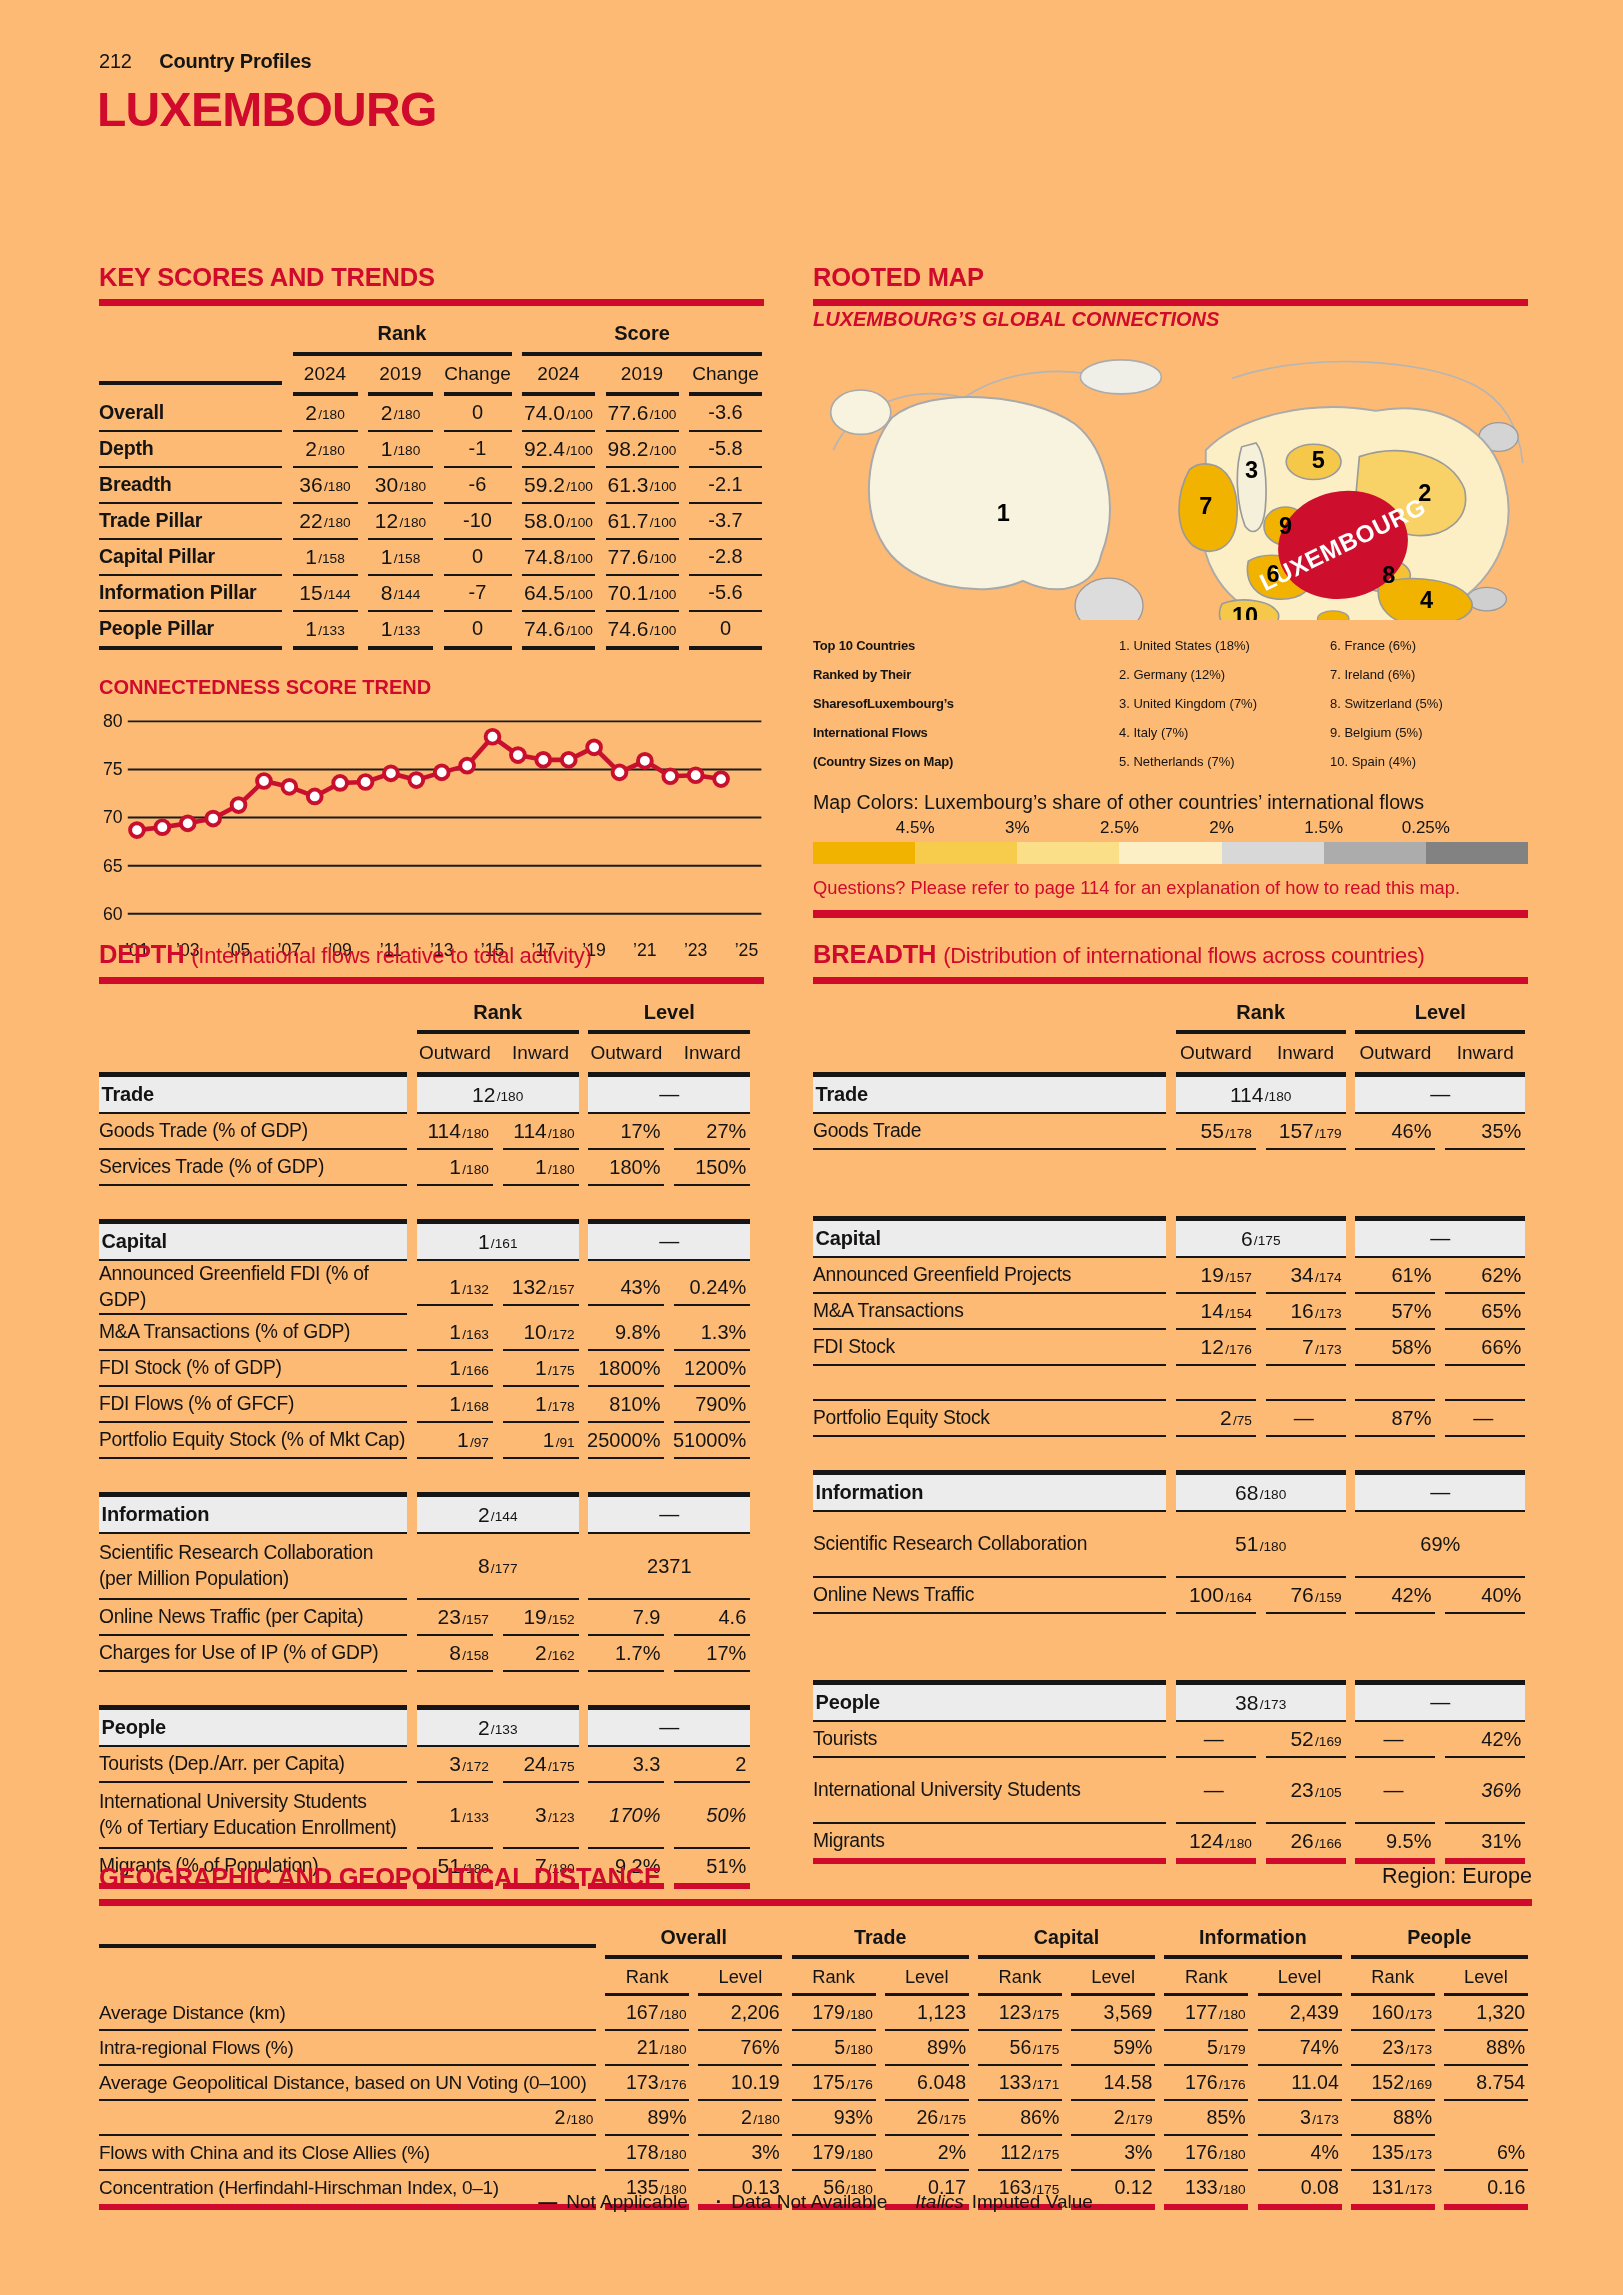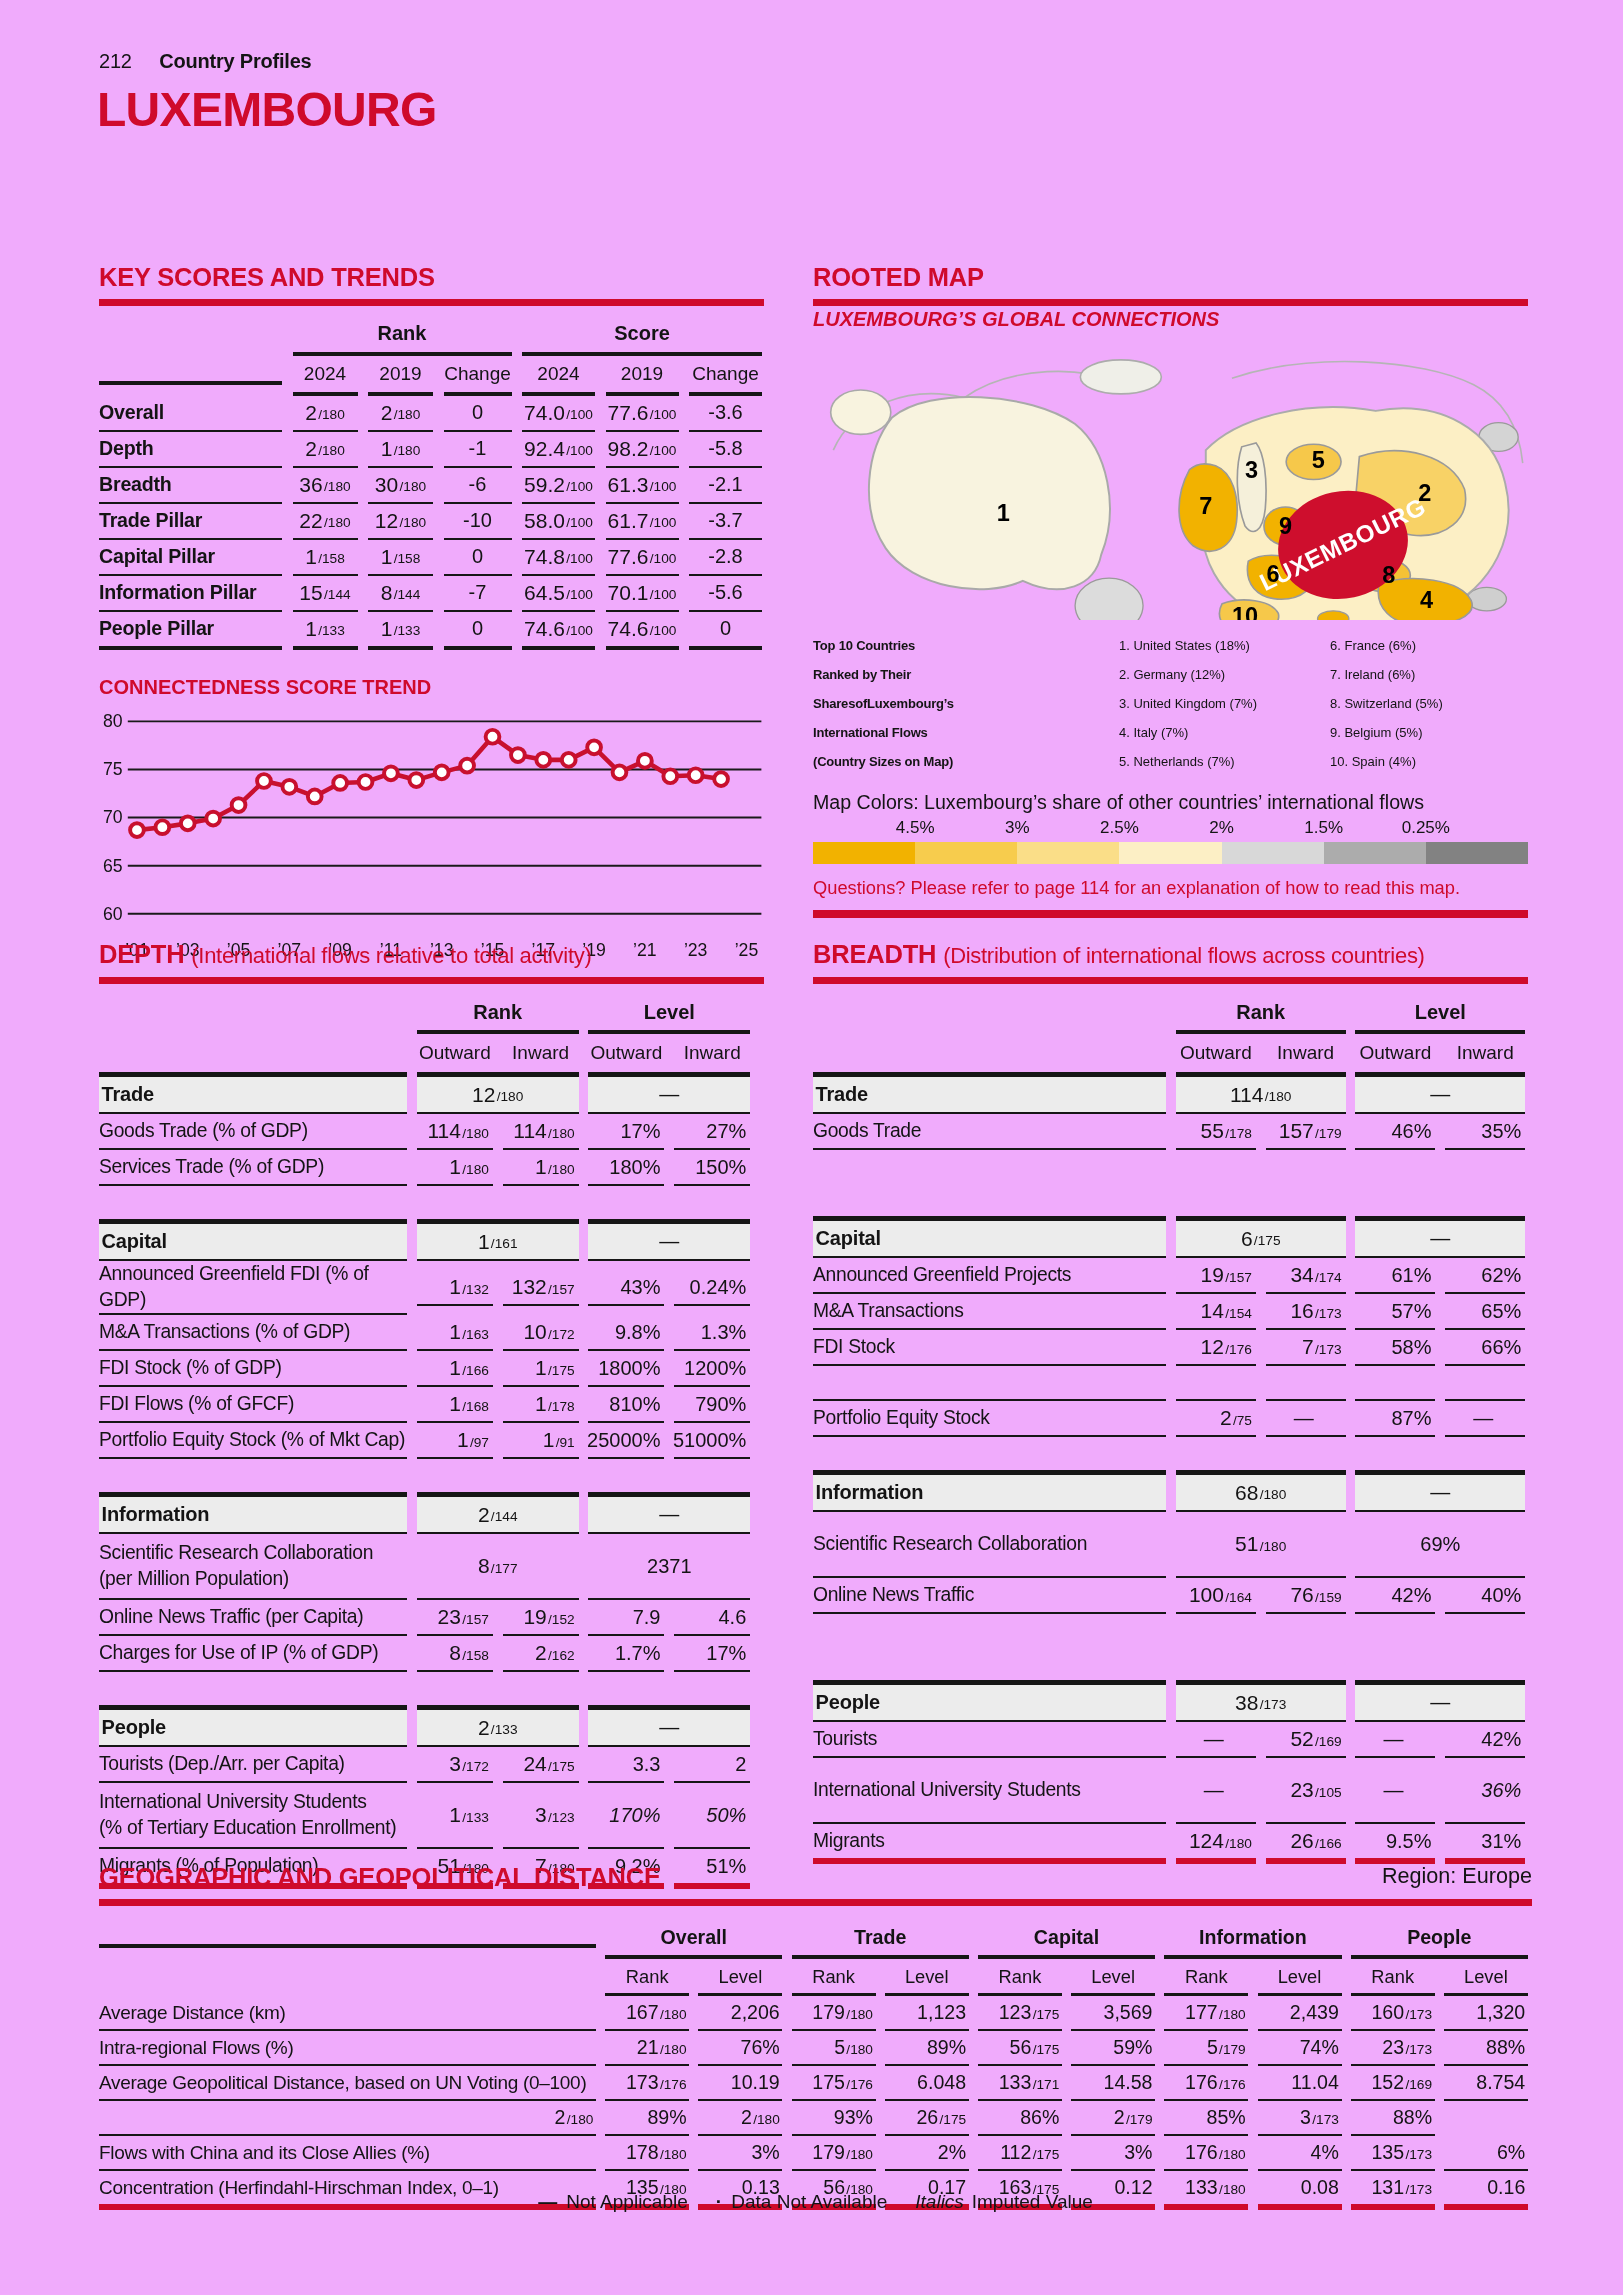--- a/index.html
+++ b/index.html
@@ -1,16 +1,16 @@
 <!DOCTYPE html>
 <html style="font-size:10.5px"><head>
 <meta charset="utf-8">
 <style>
   html,body{margin:0;padding:0;background:#9e9e9e;}
-  .page{position:relative;width:1623px;height:2295px;background:#f0abfc;margin:0 auto;
+  .page{position:relative;width:1623px;height:2295px;background:#fdba74;margin:0 auto;
         font-family:"Liberation Sans","DejaVu Sans",sans-serif;color:#141414;overflow:hidden;}
   .rule{height:7.9px;background:#CF0A2C;}
   
   .pagehead{position:absolute;left:99px;top:50px;font-size:20px;letter-spacing:-0.2px;}
   .pagehead .no{font-weight:500;margin-right:22px;}
   .pagehead .sec{font-weight:800;}
   .title{position:absolute;left:97px;top:82px;font-size:48px;font-weight:900;letter-spacing:-0.7px;color:#CF0A2C;}
   
   .h1{font-size:25.5px;font-weight:900;letter-spacing:-0.2px;color:#CF0A2C;line-height:29px;}
   .h1 .sub{font-weight:400;font-size:22px;letter-spacing:-0.3px;}

